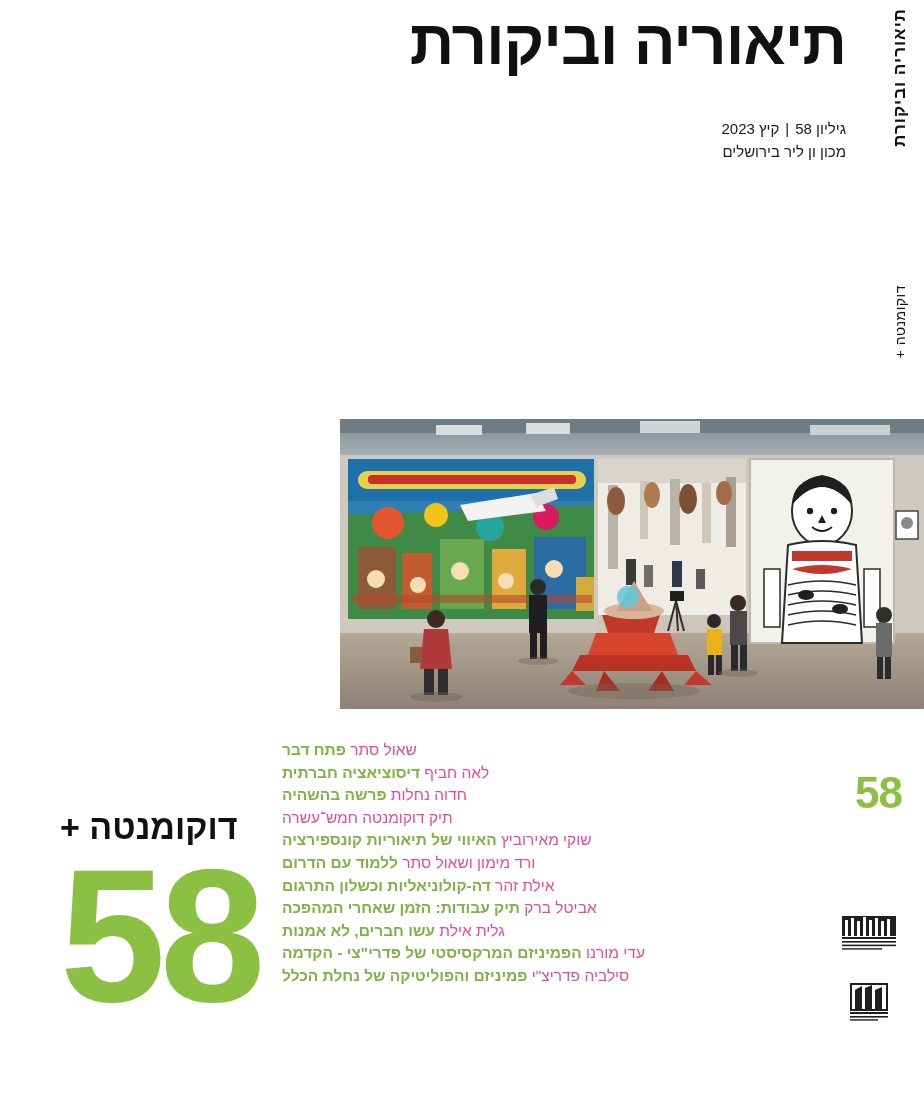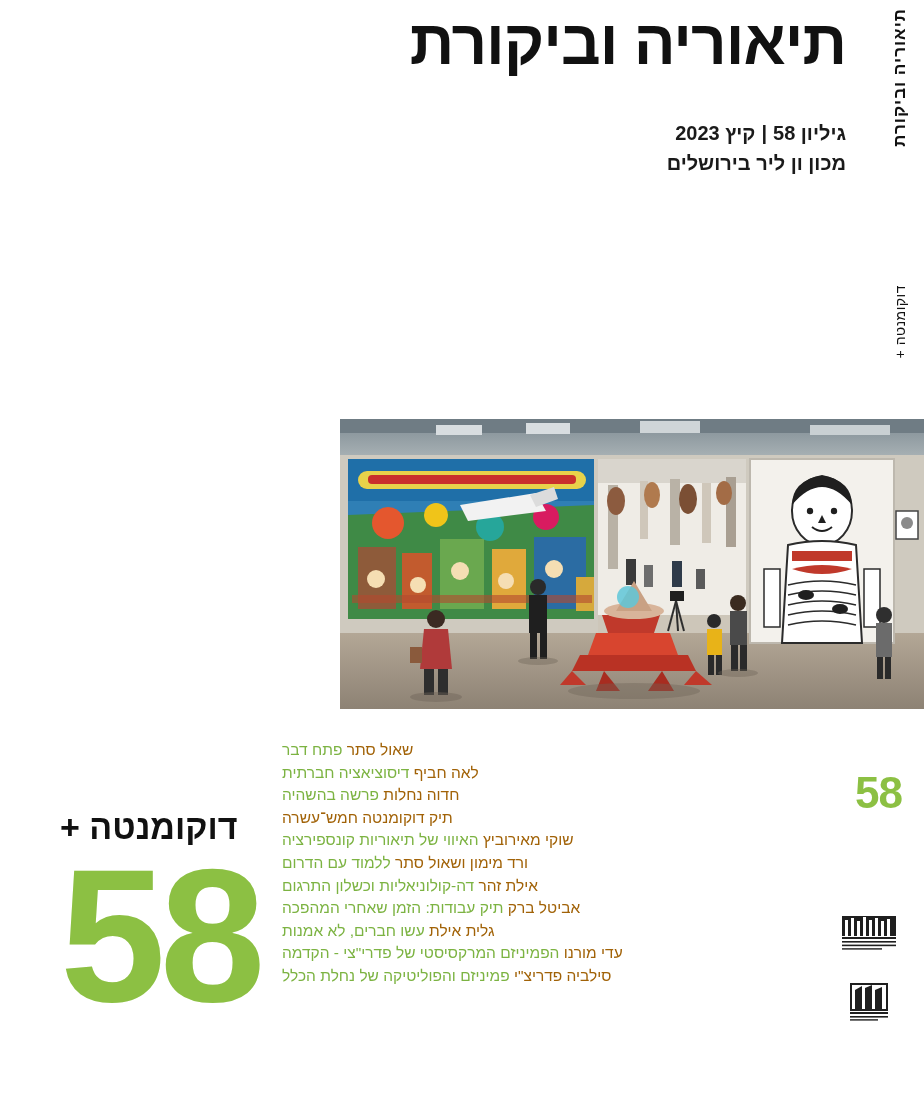--- a/index.html
+++ b/index.html
@@ -36,24 +36,24 @@
     direction: rtl;
     white-space: nowrap;
   }
 
   .masthead-sub {
     position: absolute;
     top: 118px;
     right: 78px;
     direction: rtl;
     text-align: right;
-    font-size: 20px;
+    font-size: 15px;
     line-height: 1.5;
     color: #1a1a1a;
-    font-weight: 700;
+    font-weight: 400;
   }
   .masthead-sub .line1 { white-space: nowrap; }
   .masthead-sub .line2 { white-space: nowrap; }
   .sep { padding: 0 6px; color: #1a1a1a; }
 
   
   .spine-title {
     position: absolute;
     top: 8px;
     right: 4px;
@@ -147,22 +147,22 @@
     width: 530px;
     direction: rtl;
     text-align: left;
   }
   .toc-row {
     font-size: 15.5px;
     line-height: 22.6px;
     white-space: nowrap;
     text-align: left;
   }
-  .toc-author { color: #a16207; font-weight: 400; }
-  .toc-title  { color: #7cb342; font-weight: 400; }
+  .toc-author { color: #ec4899; font-weight: 400; }
+  .toc-title  { color: #7cb342; font-weight: 700; }
   .toc-title.dark { color: #111111; }
 
   
   .logo-vanleer {
     position: absolute;
     right: 26px;
     top: 912px;
     width: 58px;
     height: 40px;
   }

